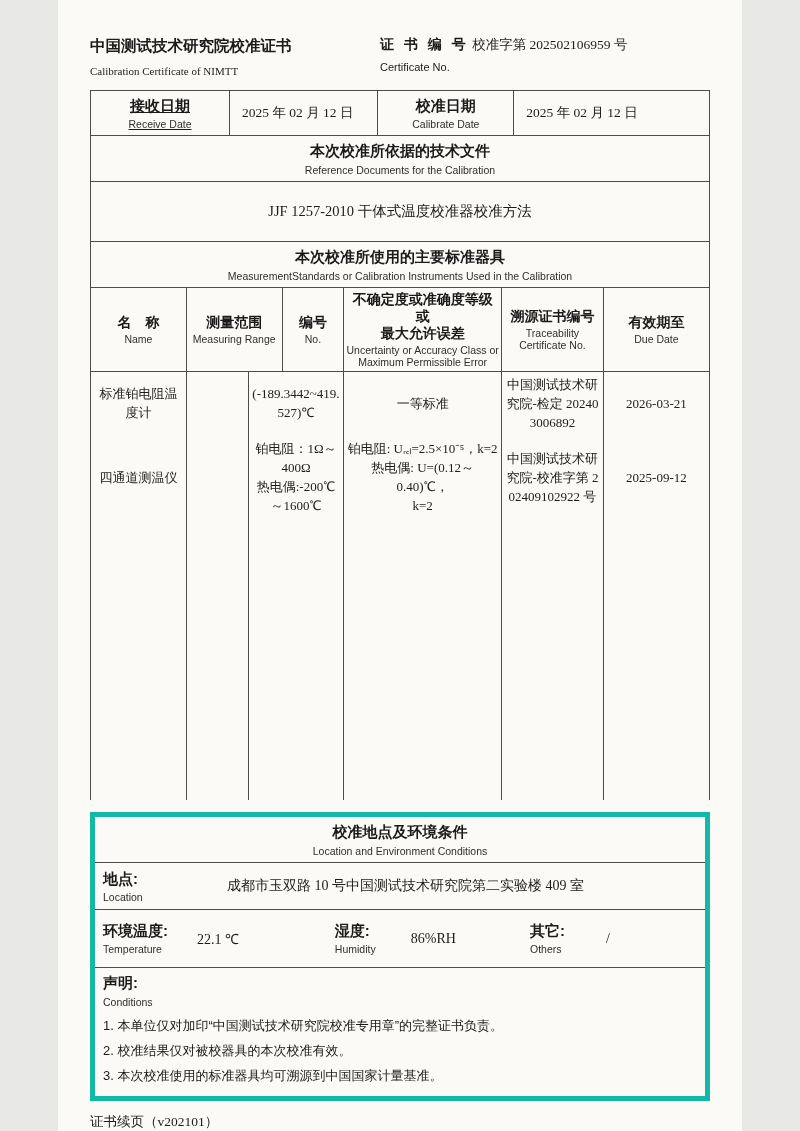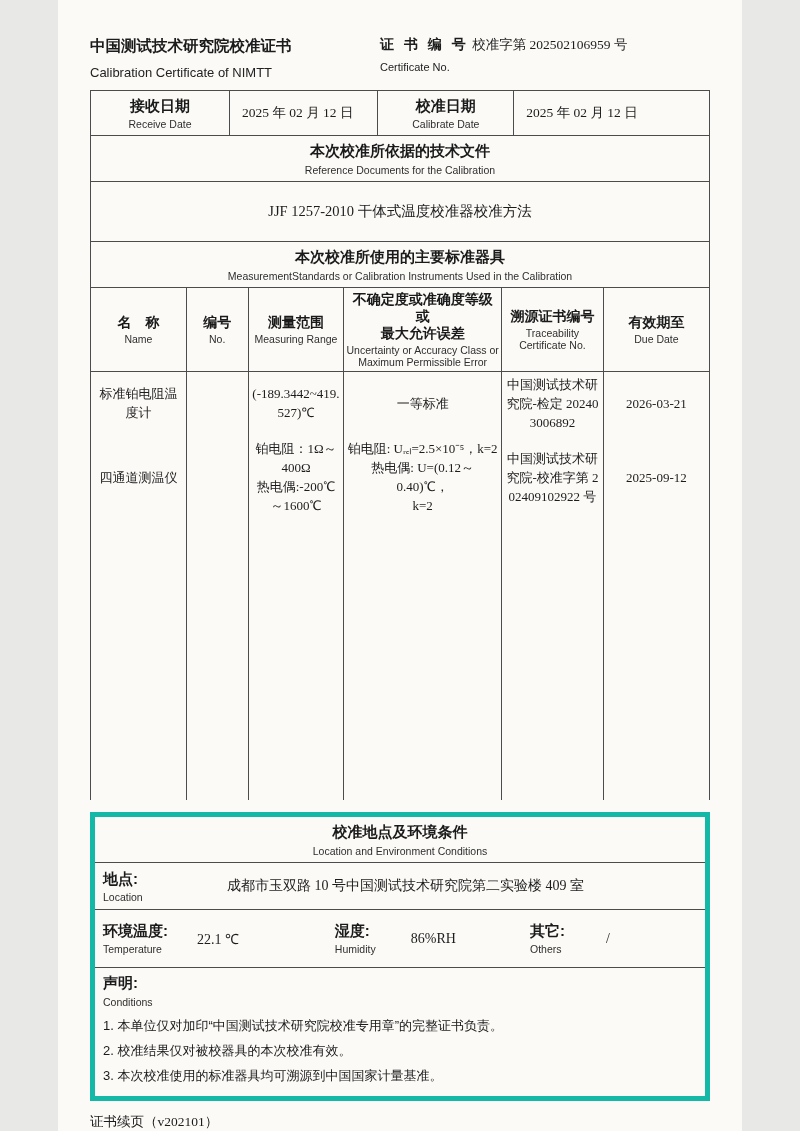--- a/index.html
+++ b/index.html
@@ -15,36 +15,36 @@
     overflow: hidden;
   }
   .cn-head { font-family: "Liberation Sans", sans-serif; font-weight: 700; font-size: 15px; color:#1a1a1a; }
   .en-sub  { font-family: "Liberation Sans", sans-serif; font-weight: 400; font-size: 10.5px; color:#2e2e2e; }
   .val     { font-family: "Liberation Serif", serif; font-size: 13.5px; color:#1c1c1c; }
 
   
   .doc-header { display: flex; align-items: flex-start; margin-bottom: 10px; height: 46px; }
   .dh-left { flex: 1 1 auto; }
   .dh-left .t-cn { font-family: "Liberation Sans", sans-serif; font-weight: 600; font-size: 15.5px; margin-top: 2px; }
-  .dh-left .t-en { font-family: Liberation Sans, sans-serif; font-size: 13px; margin-top: 8px; color:#222; }
+  .dh-left .t-en { font-family: Liberation Serif, serif; font-size: 11px; margin-top: 8px; color:#222; }
   .dh-right { width: 330px; flex: 0 0 auto; }
   .dh-right .no-line { font-size: 14px; margin-top: 2px; }
   .dh-right .no-line .lbl { font-family:"Liberation Sans",sans-serif; font-weight:600; letter-spacing: 3px; }
   .dh-right .no-en { font-family: "Liberation Sans", sans-serif; font-size: 11px; margin-top: 7px; color:#222; }
 
   
   .main-box { border: 1px solid #4c4c4c; border-bottom: none; }
   .rule { border-bottom: 1px solid #4c4c4c; }
 
   .dates-row { display: flex; height: 45px; }
   .dates-row .cell { display: flex; flex-direction: column; justify-content: center; }
   .dates-row .c-lbl { align-items: center; text-align: center; border-right: 1px solid #4c4c4c; }
   .dates-row .c-val { padding-left: 12px; border-right: 1px solid #4c4c4c; }
   .dates-row .c-val:last-child { border-right: none; }
-  .w1 { width: 22.5%; } .w2 { width: 24%; } .w3 { width: 22%; } .w4 { width: 31.5%; }
+  .w1 { width: 22.5%; text-decoration: underline; } .w2 { width: 24%; } .w3 { width: 22%; } .w4 { width: 31.5%; }
   .dates-row .en-sub { margin-top: 2px; }
 
   .sec-header { text-align: center; padding: 6px 0 5px 0; }
   .sec-header .en-sub { margin-top: 3px; }
 
   .ref-content { height: 60px; display: flex; align-items: center; justify-content: center; font-size: 14.5px; }
 
   
   .std-heads { display: flex; }
   .std-heads .hc {
@@ -139,27 +139,27 @@
     <div class="sec-header rule">
       <div class="cn-head">本次校准所使用的主要标准器具</div>
       <div class="en-sub">MeasurementStandards or Calibration Instruments Used in the Calibration</div>
     </div>
 
     <div class="std-heads rule">
       <div class="hc cw1">
         <div class="cn-head">名　称</div>
         <div class="en-sub">Name</div>
       </div>
+      <div class="hc cw3">
+        <div class="cn-head">测量范围</div>
+        <div class="en-sub">Measuring Range</div>
+      </div>
       <div class="hc cw2">
         <div class="cn-head">编号</div>
         <div class="en-sub">No.</div>
-      </div>
-      <div class="hc cw3">
-        <div class="cn-head">测量范围</div>
-        <div class="en-sub">Measuring Range</div>
       </div>
       <div class="hc cw4">
         <div class="cn-head" style="white-space:pre-line">不确定度或准确度等级或
 最大允许误差</div>
         <div class="en-sub">Uncertainty or Accuracy Class or Maximum Permissible Error</div>
       </div>
       <div class="hc cw5">
         <div class="cn-head">溯源证书编号</div>
         <div class="en-sub" style="white-space:pre-line">Traceability
 Certificate No.</div>

